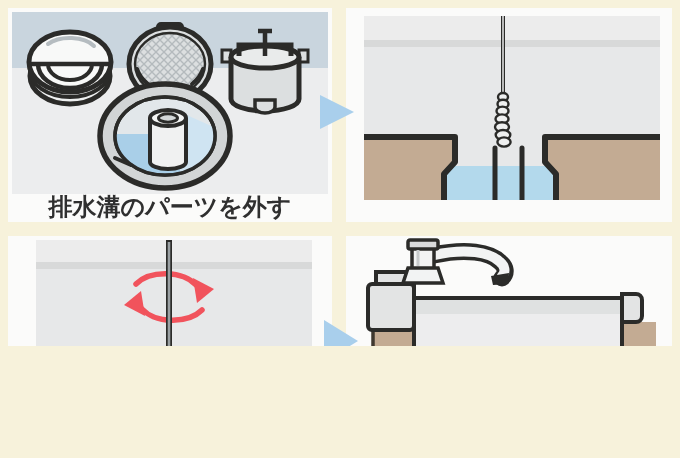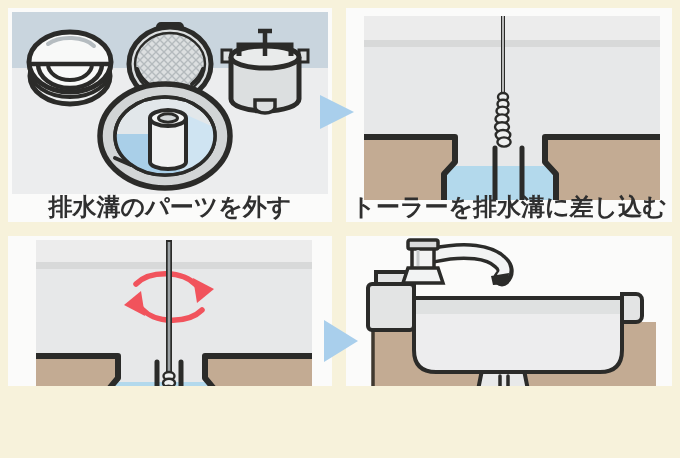--- a/index.html
+++ b/index.html
@@ -6,21 +6,21 @@
     --page-bg:#f7f2db; --card-bg:#fbfbfa; --outline:#2b2b29;
     --wall:#e7e8e9; --wall-light:#ececec; --wall-band:#d8d9d9;
     --band-bluegray:#c9d5de; --p1-bg:#ecedee;
     --earth:#c3ab93; --earth-edge:#3f382f;
     --water:#b3d9ec; --drain-water:#a9cfe8; --drain-water-light:#cfe4f2;
     --metal:#f2f3f3; --metal-mid:#dcdfe0; --metal-soft:#e3e4e4;
     --red:#f1535c; --arrow-blue:#a9cfec; --caption:#2f2f2f;
   }
   *{margin:0;padding:0;box-sizing:border-box;}
   html,body{background:var(--page-bg);}
-  .page{position:relative;width:680px;height:386px;background:var(--page-bg);
+  .page{position:relative;width:680px;height:346px;background:var(--page-bg);
         font-family:"Liberation Sans","DejaVu Sans",sans-serif;overflow:hidden;}
   .card{position:absolute;background:var(--card-bg);}
   .c1{left:8px;top:8px;width:324px;height:214px;}
   .c2{left:346px;top:8px;width:326px;height:214px;}
   .c3{left:8px;top:236px;width:324px;height:214px;}
   .c4{left:346px;top:236px;width:326px;height:214px;}
   .illus{position:absolute;top:0;left:0;border-bottom:1px solid #d9d9d3;}
   .c1 .illus{left:4px;top:4px;width:316px;height:182px;}
   .c2 .illus{left:18px;top:8px;width:296px;height:184px;}
   .c3 .illus{left:28px;top:4px;width:276px;height:176px;}
@@ -131,21 +131,20 @@
             <ellipse cx="139" cy="88" rx="5.5" ry="4.2"></ellipse>
             <ellipse cx="138.5" cy="95" rx="6" ry="4.4"></ellipse>
             <ellipse cx="138" cy="103" rx="6.5" ry="4.6"></ellipse>
             <ellipse cx="138" cy="111" rx="7" ry="4.8"></ellipse>
             <ellipse cx="139" cy="119" rx="7.3" ry="5"></ellipse>
             <ellipse cx="140" cy="126" rx="6.6" ry="4.6"></ellipse>
           </g>
         </g>
       </svg>
     </div>
-    <div class="caption">トーラーを排水溝に差し込む</div>
   </section>
 
   <section class="card c3">
     <div class="illus">
       <svg width="276" height="176" viewBox="0 0 276 176">
         <rect x="0" y="0" width="276" height="176" fill="var(--wall)"></rect>
         <rect x="0" y="0" width="276" height="22" fill="var(--wall-light)"></rect>
         <rect x="0" y="22" width="276" height="7" fill="var(--wall-band)"></rect>
 
         <polygon class="water-f" points="82,142 169,142 179,152 179,164 187,172 187,176 64,176 64,172 72,164 72,152"></polygon>

